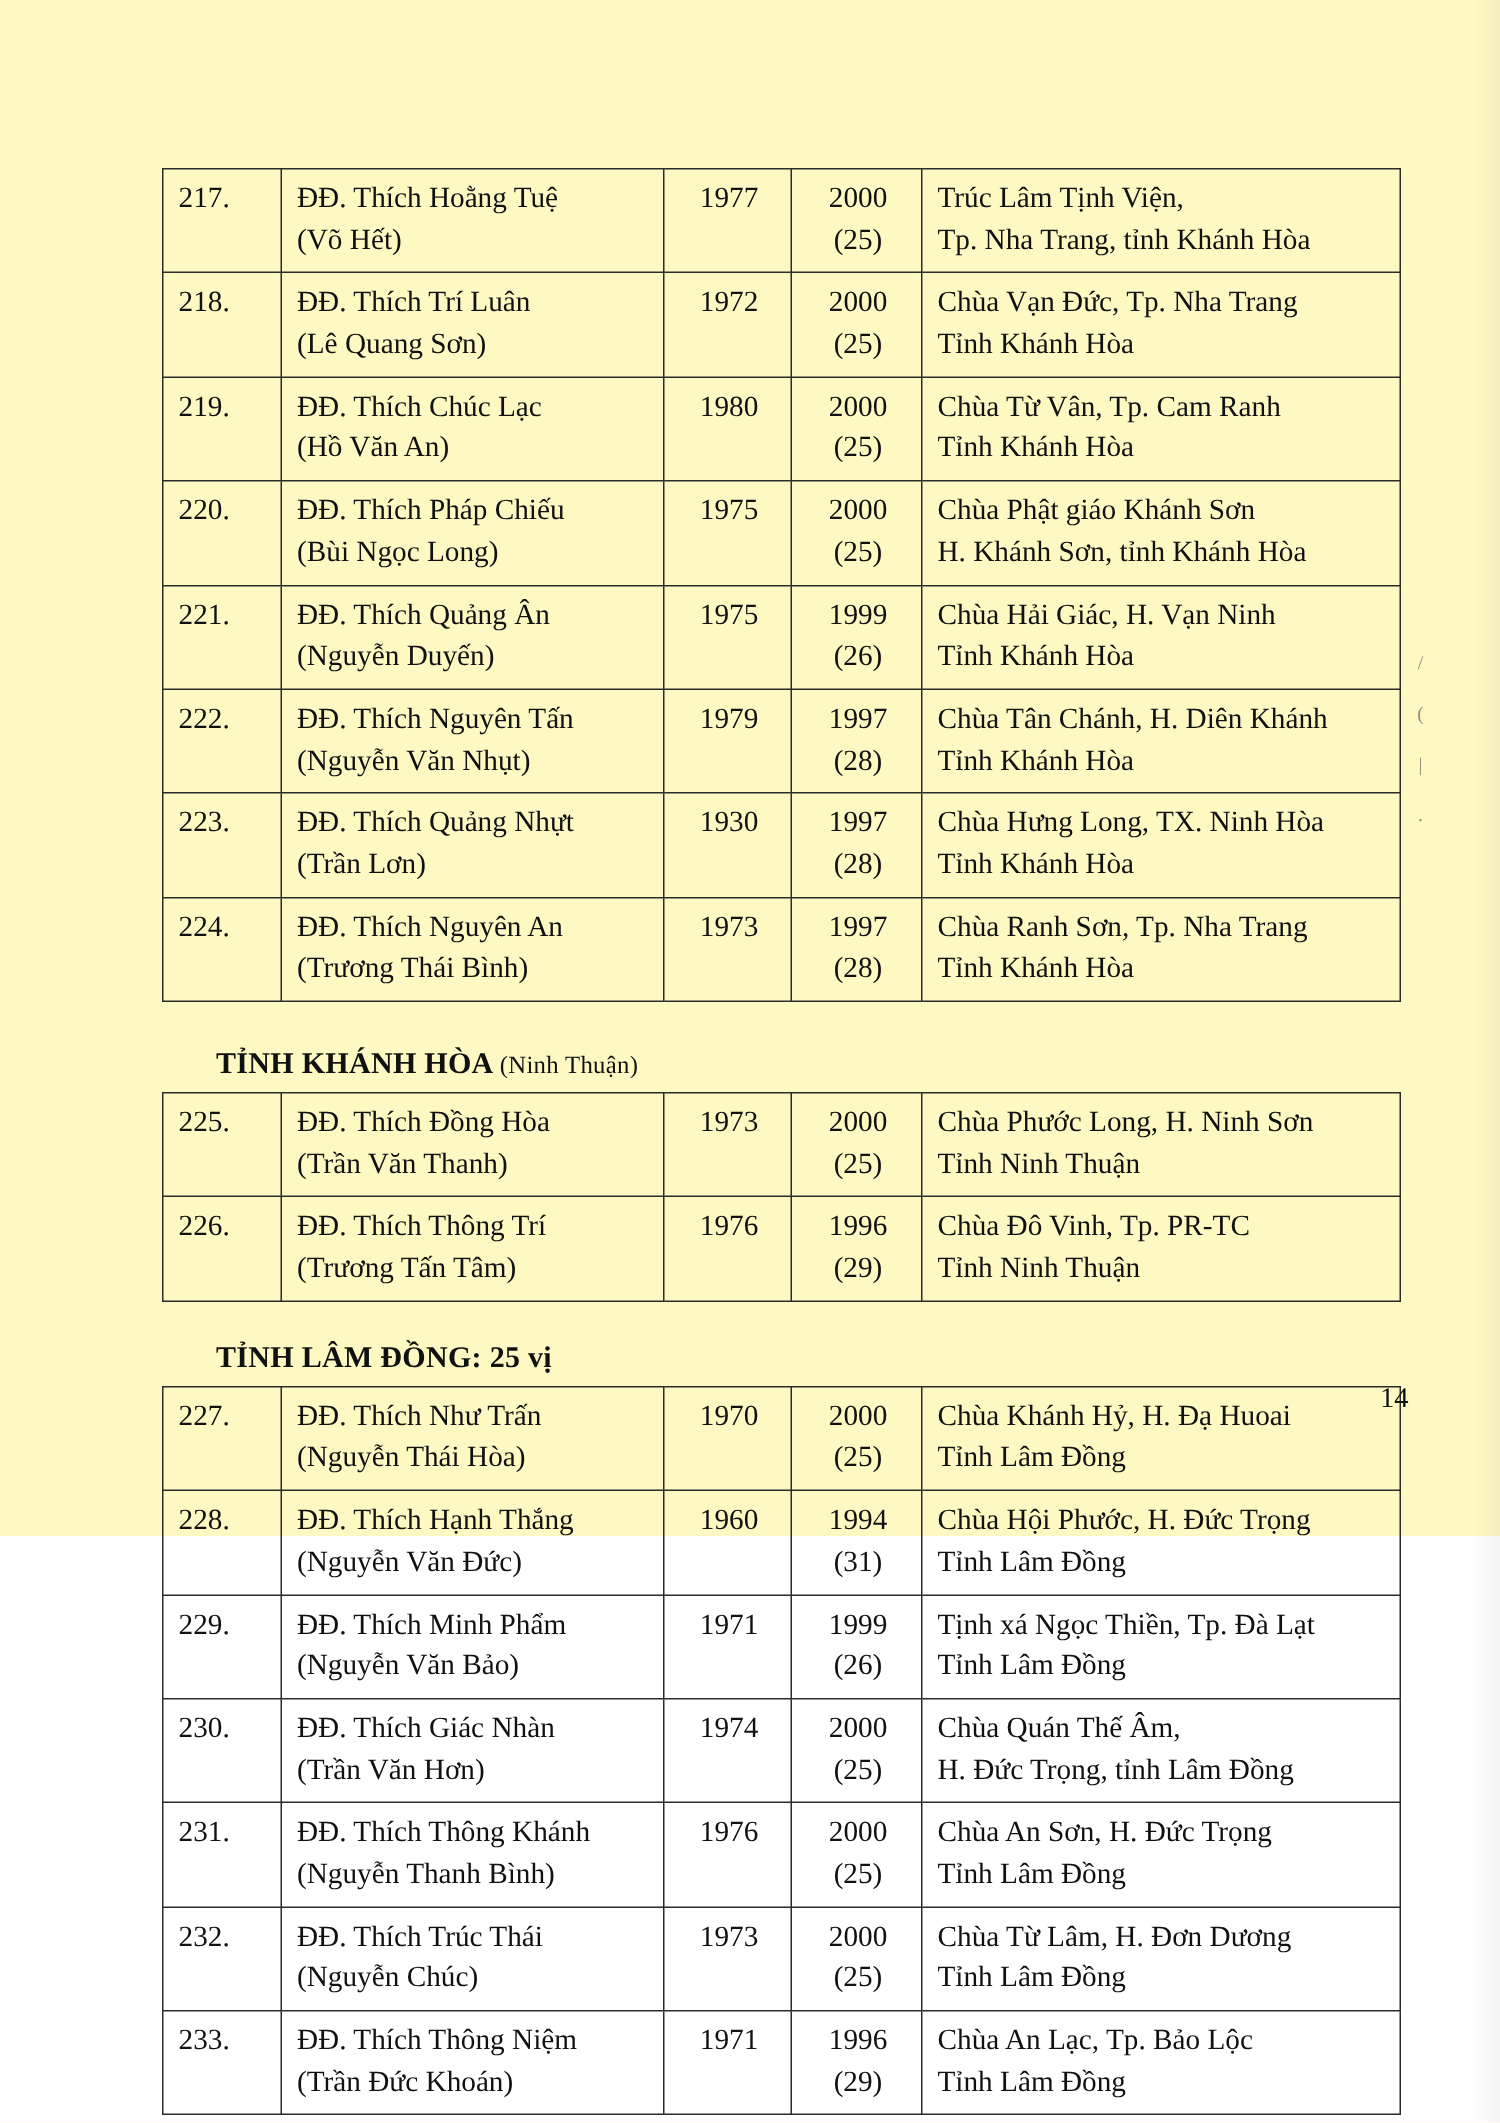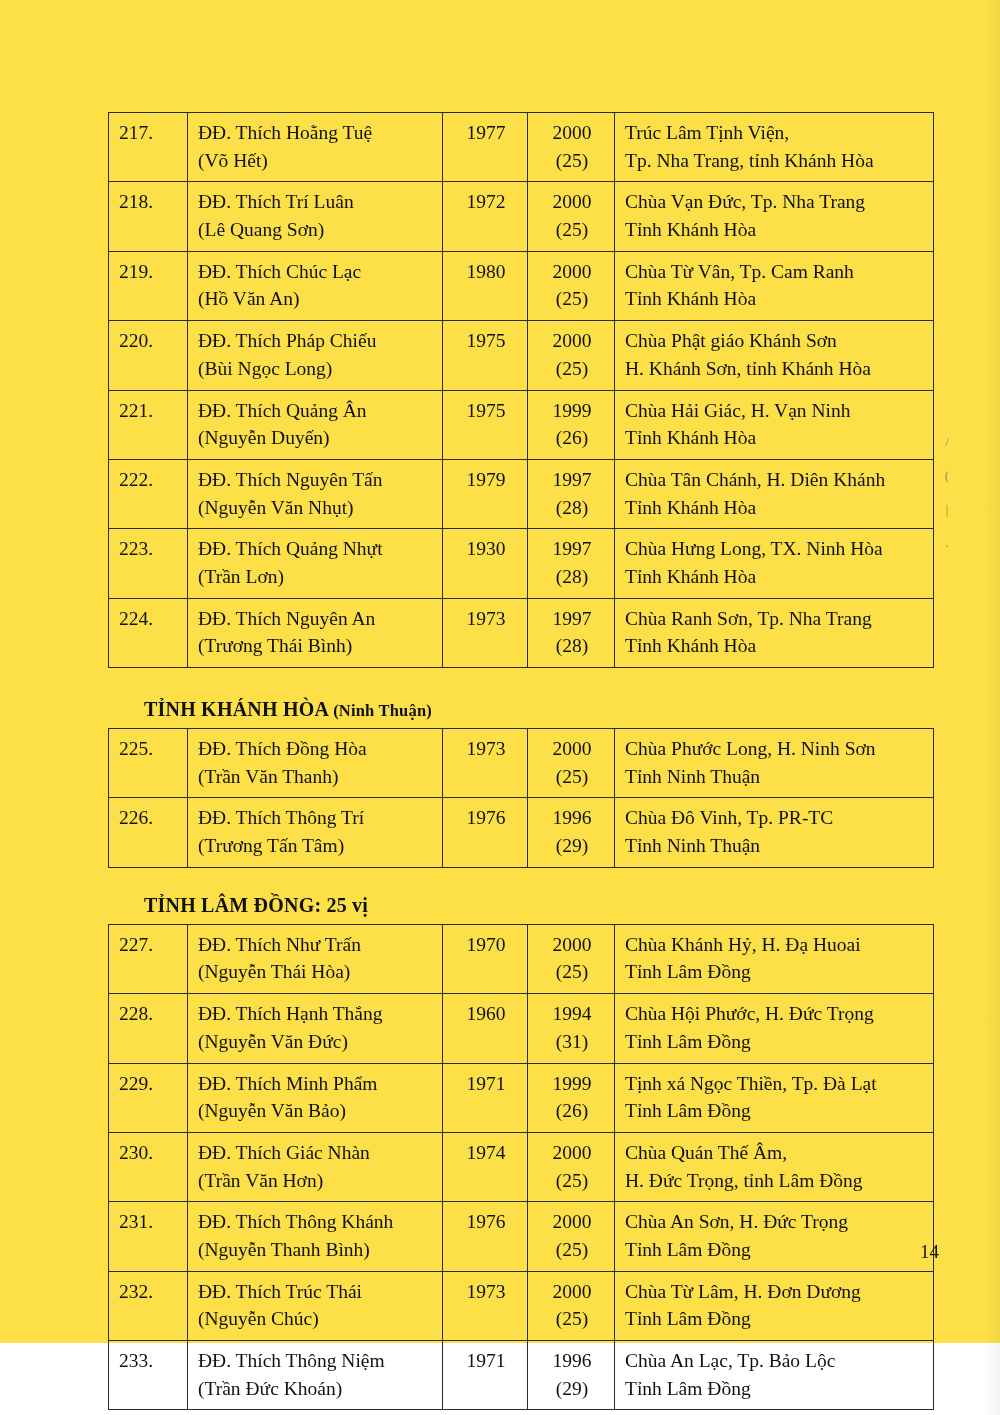--- a/index.html
+++ b/index.html
@@ -12,22 +12,22 @@
     height: 1415px;
     position: relative;
     font-family: "Liberation Serif", serif;
     color: #111111;
     overflow: hidden;
   }
   .page {
     position: absolute;
     left: 0; top: 0;
     width: 1000px;
-    height: 1343px;
-    background: #fde047;
+    height: 1024px;
+    background: #fef9c3;
   }
   .content {
     position: absolute;
     left: 108px;
     top: 112px;
     width: 820px;
   }
   table.doc-table {
     border-collapse: collapse;
     width: 820px;
@@ -52,21 +52,21 @@
   .line2 { display: block; }
   .pad-empty { visibility: hidden; }
   .heading {
     font-size: 20px;
     font-weight: bold;
     margin: 30px 0 7px 36px;
     letter-spacing: 0.2px;
   }
   .heading .sub {
     font-size: 16.5px;
-    font-weight: bold;
+    font-weight: normal;
   }
   .heading.second {
     margin-top: 26px;
     margin-bottom: 7px;
   }
   .page-number {
     position: absolute;
     right: 61px;
     bottom: 80px;
     font-size: 19px;

